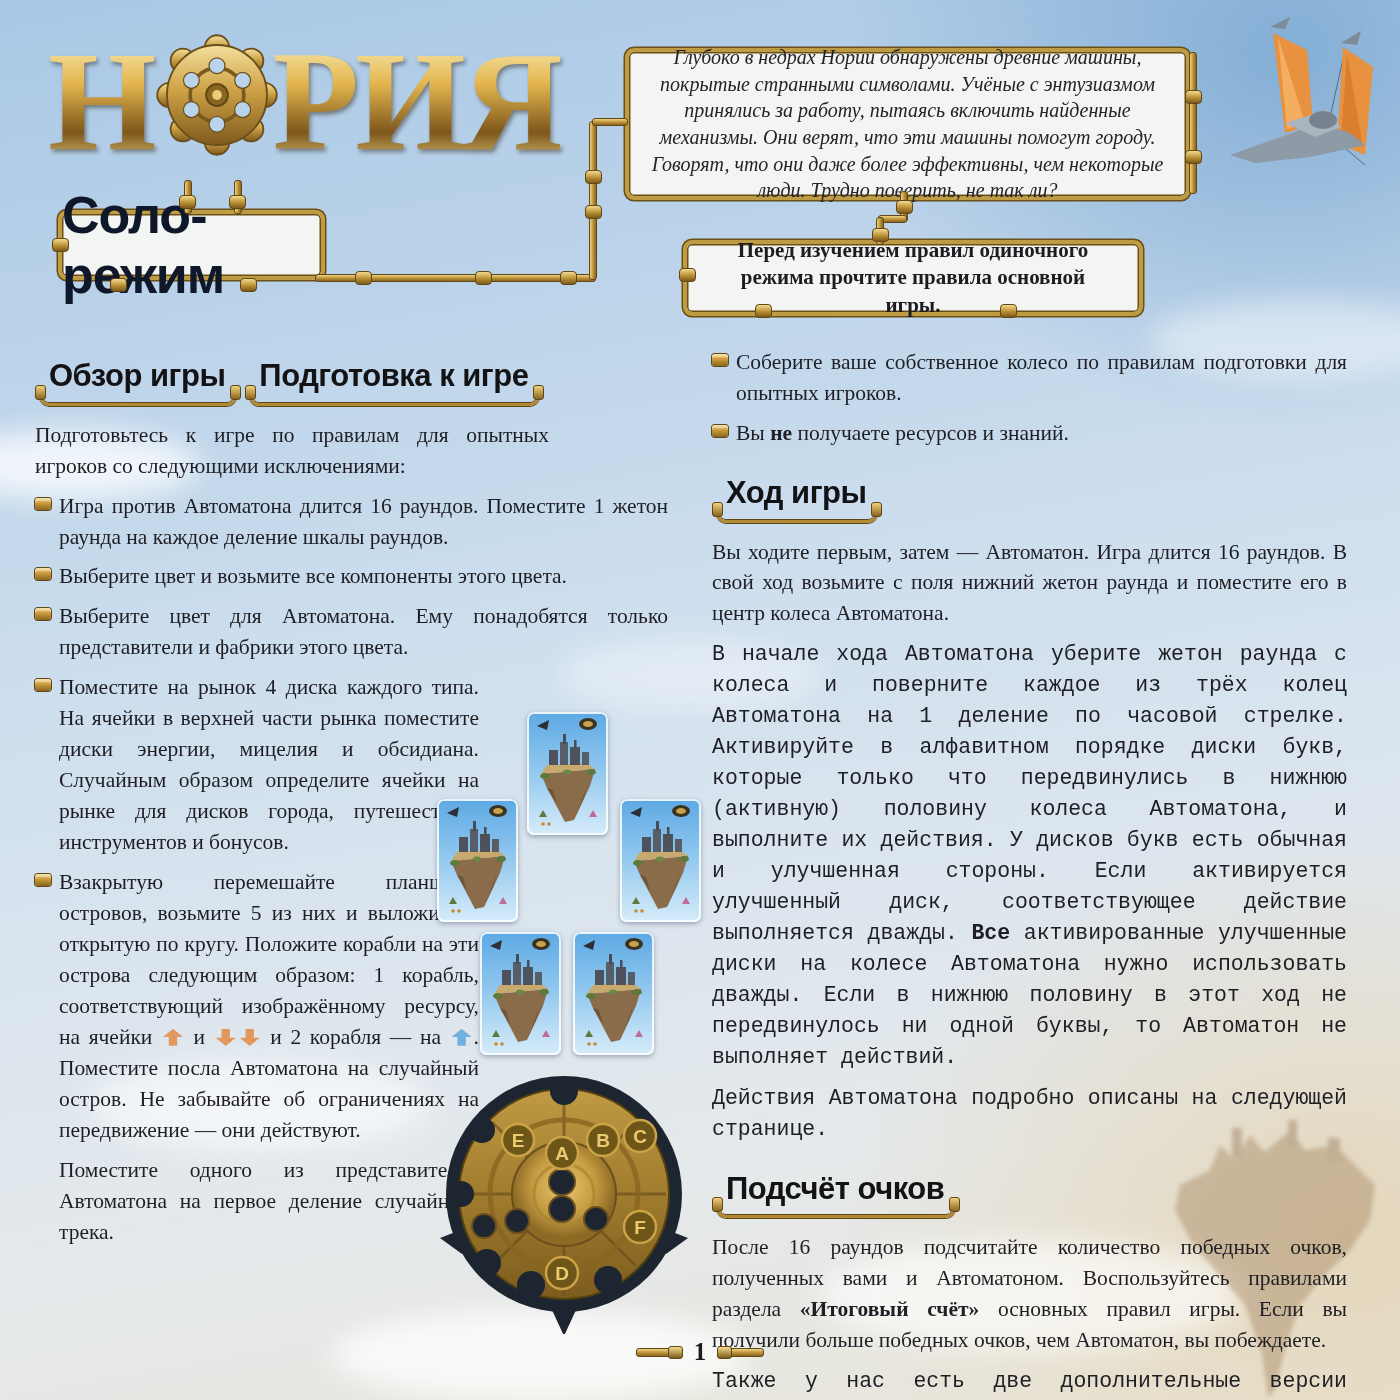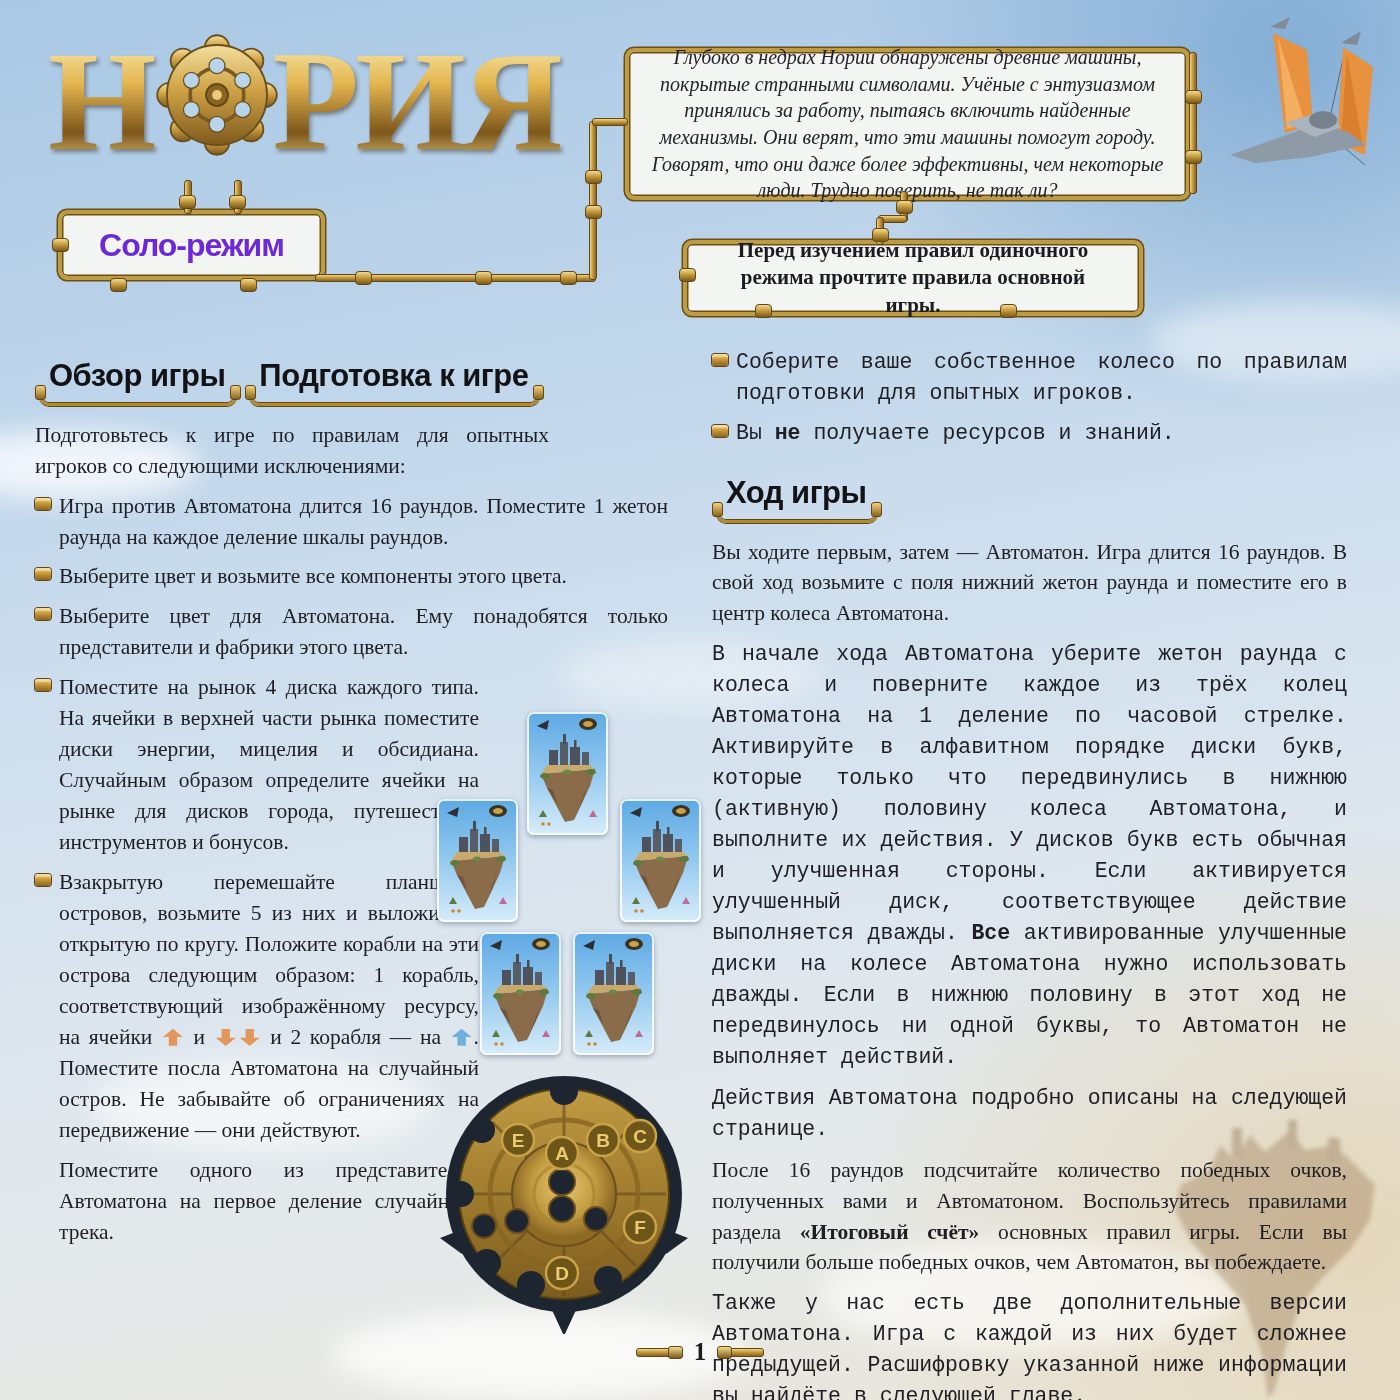--- a/index.html
+++ b/index.html
@@ -30,22 +30,22 @@
   
   .gbox{position:absolute;background:#f2f5f1;border:4px solid #bf9c44;border-radius:9px;
         box-shadow:0 0 0 1.5px #6a5016, inset 0 0 0 1.5px #6a5016;z-index:2;}
   .flavor-box{left:625px;top:48px;width:557px;height:144px;display:flex;align-items:center;}
   .flavor-box p{margin:0;padding:4px 20px;width:100%;text-align:center;font-style:italic;
                 font-size:20px;line-height:1.33;color:#23232b;}
   .notice-box{left:683px;top:240px;width:452px;height:68px;display:flex;align-items:center;}
   .notice-box p{margin:0;padding:2px 24px;width:100%;text-align:center;font-weight:bold;
                 font-size:21px;line-height:1.3;color:#1c1c22;}
   .solo-box{left:58px;top:210px;width:259px;height:62px;display:flex;align-items:center;justify-content:center;}
-  .solo-box .t{font-family:"Liberation Sans",sans-serif;font-weight:700;font-size:32px;
-               letter-spacing:-1px;color:#6d28d9;}
+  .solo-box .t{font-family:"Liberation Sans",sans-serif;font-weight:700;font-size:52px;
+               letter-spacing:-1px;color:#0f172a;}
   
   .logo{position:absolute;left:48px;top:30px;display:flex;align-items:flex-start;z-index:2;}
   .logo .ltr{font-family:"Liberation Serif",serif;font-weight:700;font-size:142px;line-height:1;
      background:linear-gradient(180deg,#f9ecb4 5%,#e3b54e 38%,#7e571b 72%,#eed685 100%);
      -webkit-background-clip:text;background-clip:text;color:transparent;
      filter:drop-shadow(2px 3px 2px rgba(40,25,5,.45));letter-spacing:-4px;}
   .logo .gear{margin:4px -6px 0 2px;}
   
   .sec{display:inline-block;margin:4px;}
   .sec h2{margin:0 12px 0 10px;font-family:"Liberation Sans",sans-serif;font-weight:700;
@@ -218,33 +218,37 @@
     <li><span class="blt"></span><span>Выберите цвет и возьмите все компоненты этого цвета.</span></li>
     <li><span class="blt"></span><span>Выберите цвет для Автоматона. Ему понадобятся только представители и фабрики этого цвета.</span></li>
     <li class="narrow"><span class="blt"></span><span>Поместите на рынок 4 диска каждого типа. На ячейки в верхней части рынка поместите диски энергии, мицелия и обсидиана. Случайным образом определите ячейки на рынке для дисков города, путешествий, инструментов и бонусов.</span></li>
     <li class="narrow"><span class="blt"></span><span>Взакрытую перемешайте планшеты островов, возьмите 5 из них и выложите в открытую по кругу. Положите корабли на эти острова следующим образом: 1 корабль, соответствующий изображённому ресурсу, на ячейки <span class="inline-icon arrow-up-orange"></span> и <span class="inline-icon arrow-down-orange"></span><span class="inline-icon arrow-down-orange"></span> и 2 корабля — на <span class="inline-icon arrow-up-blue"></span>. Поместите посла Автоматона на случайный остров. Не забывайте об ограничениях на передвижение — они действуют.</span></li>
     <li class="narrow"><span>Поместите одного из представителей Автоматона на первое деление случайного трека.</span></li>
 
   </ul>
 </div>
 
 <div class="col col-right">
-  <ul class="blist" style="margin-top:17px;font-family:Liberation Mono, monospace;">
+  <ul class="blist" style="margin-top:17px;">
     <li><span class="blt"></span><span>Соберите ваше собственное колесо по правилам подготовки для опытных игроков.</span></li>
     <li><span class="blt"></span><span>Вы <b>не</b> получаете ресурсов и знаний.</span></li>
   </ul>
 
   <div class="sec mt26">
     <h2>Ход игры</h2>
     <div class="bracket"></div>
   </div>
   <p>Вы ходите первым, затем — Автоматон. Игра длится 16 раундов. В свой ход возьмите с поля нижний жетон раунда и поместите его в центр колеса Автоматона.</p>
   <p class="mt18">В начале хода Автоматона уберите жетон раунда с колеса и поверните каждое из трёх колец Автоматона на 1 деление по часовой стрелке. Активируйте в алфавитном порядке диски букв, которые только что передвинулись в нижнюю (активную) половину колеса Автоматона, и выполните их действия. У дисков букв есть обычная и улучшенная стороны. Если активируется улучшенный диск, соответствующее действие выполняется дважды. <b>Все</b> активированные улучшенные диски на колесе Автоматона нужно использовать дважды. Если в нижнюю половину в этот ход не передвинулось ни одной буквы, то Автоматон не выполняет действий.</p>
   <p class="mt18">Действия Автоматона подробно описаны на следующей странице.</p>
 
+  <div class="sec mt26">
+    <h2>Подсчёт очков</h2>
+    <div class="bracket"></div>
+  </div>
   <p>После 16 раундов подсчитайте количество победных очков, полученных вами и Автоматоном. Воспользуйтесь правилами раздела <b>«Итоговый счёт»</b> основных правил игры. Если вы получили больше победных очков, чем Автоматон, вы побеждаете.</p>
   <p class="mt18">Также у нас есть две дополнительные версии Автоматона. Игра с каждой из них будет сложнее предыдущей. Расшифровку указанной ниже информации вы найдёте в следующей главе.</p>
   
   
 </div>
 
 <div class="island-card" style="left:527px;top:712px;">
   <svg width="81" height="123" viewBox="0 0 81 123">
     <path d="M14 62 L68 57 L63 74 L47 108 L38 110 L20 76 Z" fill="#8a6b4a"></path>
     <path d="M14 62 L68 57 L60 51 L20 53 Z" fill="#c8a96e"></path>

